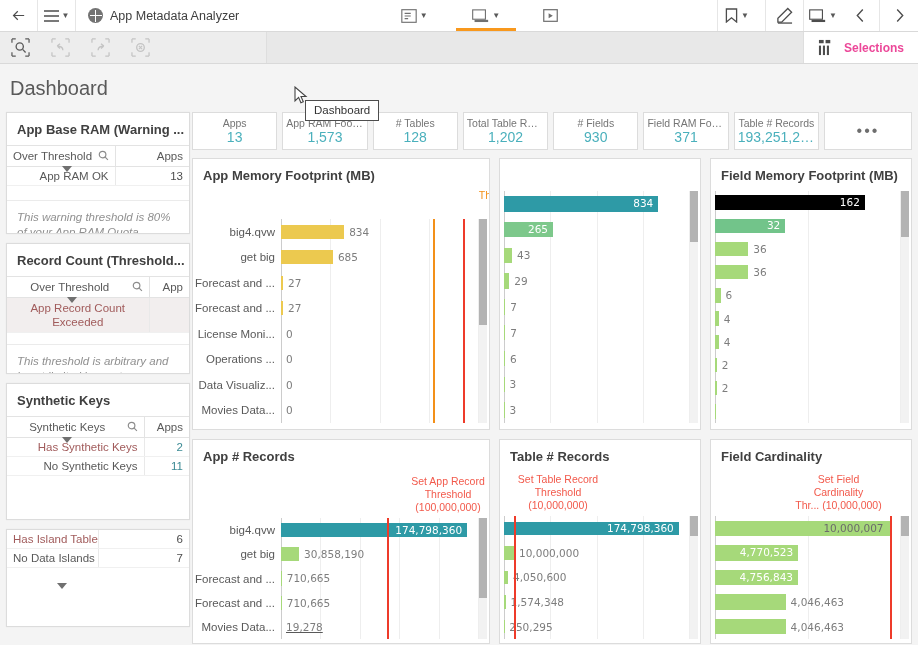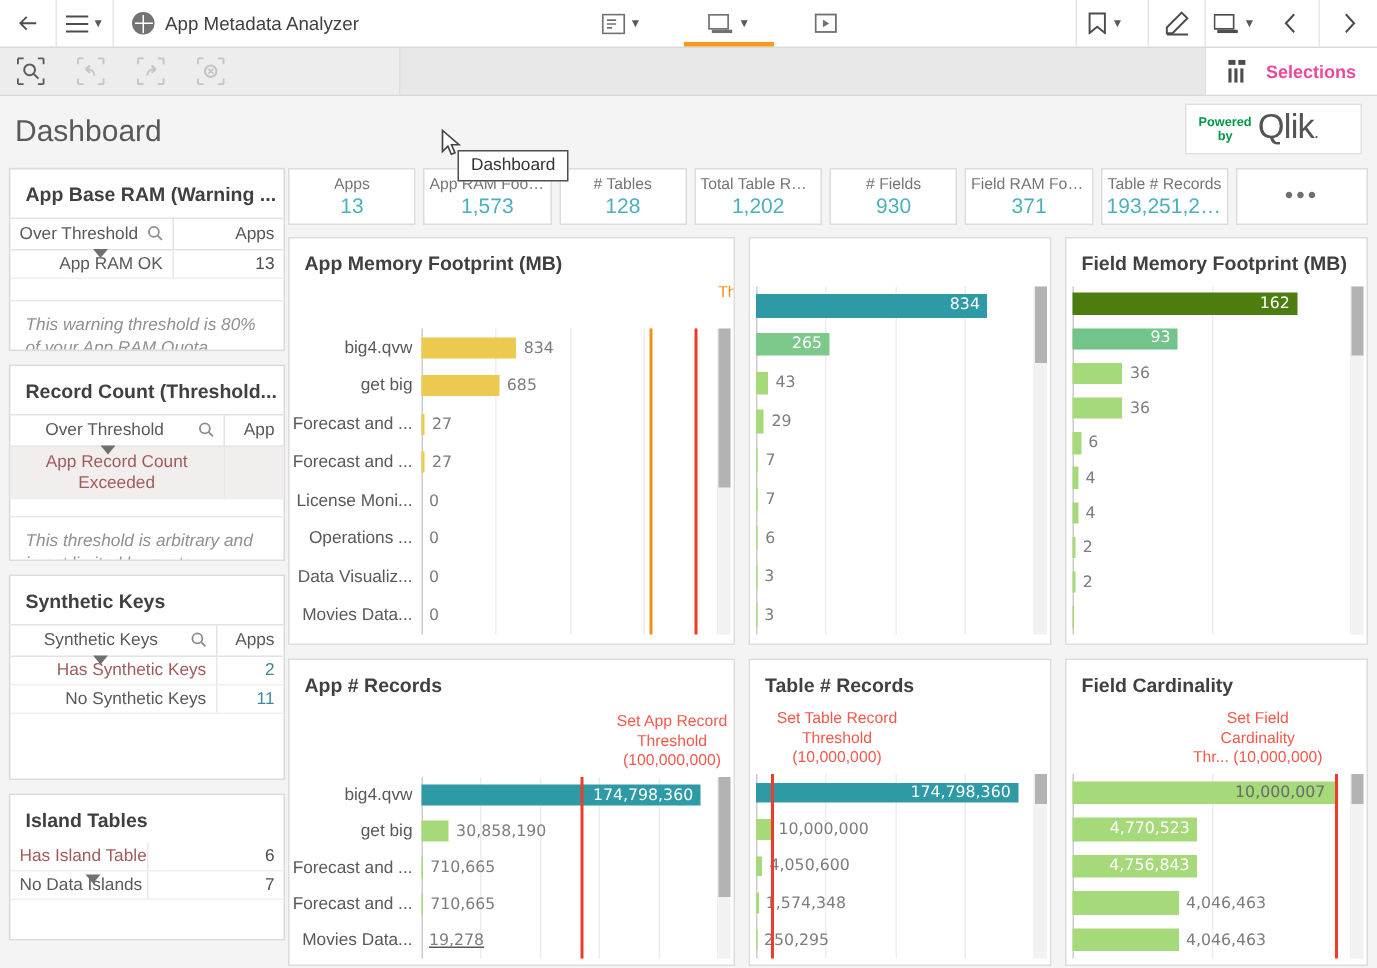--- a/index.html
+++ b/index.html
@@ -345,27 +345,20 @@
       <rect x="1" y="7" width="2.2" height="10" fill="#4d4d4d"></rect>
       <rect x="5.2" y="7" width="2.2" height="10" fill="#4d4d4d"></rect>
       <rect x="9.4" y="7" width="2.2" height="10" fill="#4d4d4d"></rect>
     </svg>
     <span class="lbl">Selections</span>
   </div>
 </div>
 
 <div id="sheethead">
   <div id="sheet-title">Dashboard</div>
-  <div id="qlik-badge">
-    <div id="pwrby">
-      <span>Powered</span><br>
-      <span>by</span>
-    </div>
-    <div id="qlogo"><span>Qlik</span><span class="dot">.</span></div>
-  </div>
 </div>
 
 <div id="tooltip">Dashboard</div>
 <svg id="cursor" width="14" height="20" viewBox="0 0 14 20">
   <path d="M1 1l0 14 3.6-3.6 2.3 5.4 2.4-1-2.3-5.3 5 0z" fill="#fff" stroke="#444" stroke-width="1.1"></path>
 </svg>
 
 <div id="body">
 
   <div id="sidebar">
@@ -445,21 +438,20 @@
         <tr>
           <td class="dim">No Synthetic Keys</td>
           <td class="numteal">11</td>
         </tr>
       </tbody>
         </table>
       <div class="caret" style="left:55px; top:53px;"></div>
     </div>
 
     <div class="card pane" style="height:98px; width:184px;">
-      <div class="card-title">Island Tables</div>
       <table class="pane-table">
         <tbody>
         <tr>
           <td class="dim sel">Has Island Table</td>
           <td class="num">6</td>
         </tr>
         <tr>
           <td class="dim">No Data Islands</td>
           <td class="num">7</td>
         </tr>
@@ -621,27 +613,27 @@
       </div>
 
       <div class="chart-card c-norm">
         <div class="card-title">Field Memory Footprint (MB)</div>
         <div class="chart-body" id="plot-field-mem" style="position:absolute; left:0; top:32px; right:0; bottom:6px;">
             <div class="plot-bg"></div>
             <div class="gline axis" style="left: 4px;"></div>
             <div class="gline" style="left: 96.5px;"></div>
             <div class="gline" style="left: 189px;"></div>
             <div class="barrow" style="top: 4.408px; height: 14.384px; left: 4px; right: 11px;">
-              <div class="bar" style="width: 149.85px; background: #4d7c0f; position: relative;">
+              <div class="bar" style="width: 149.85px; background: #000000; position: relative;">
                 <span class="bar-val inside" style="top: 0.692px;">162</span>
               </div>
             </div>
             <div class="barrow" style="top: 27.608px; height: 14.384px; left: 4px; right: 11px;">
               <div class="bar" style="width: 70.3px; background: rgb(114, 196, 138); position: relative;">
-                <span class="bar-val inside" style="top: 0.692px;">93</span>
+                <span class="bar-val inside" style="top: 0.692px;">32</span>
               </div>
             </div>
             <div class="barrow" style="top: 50.808px; height: 14.384px; left: 4px; right: 11px;">
               <div class="bar" style="width: 33.3px; background: rgb(166, 217, 122); position: relative;"></div>
               <span class="bar-val">36</span>
             </div>
             <div class="barrow" style="top: 74.008px; height: 14.384px; left: 4px; right: 11px;">
               <div class="bar" style="width: 33.3px; background: rgb(166, 217, 122); position: relative;"></div>
               <span class="bar-val">36</span>
             </div>

